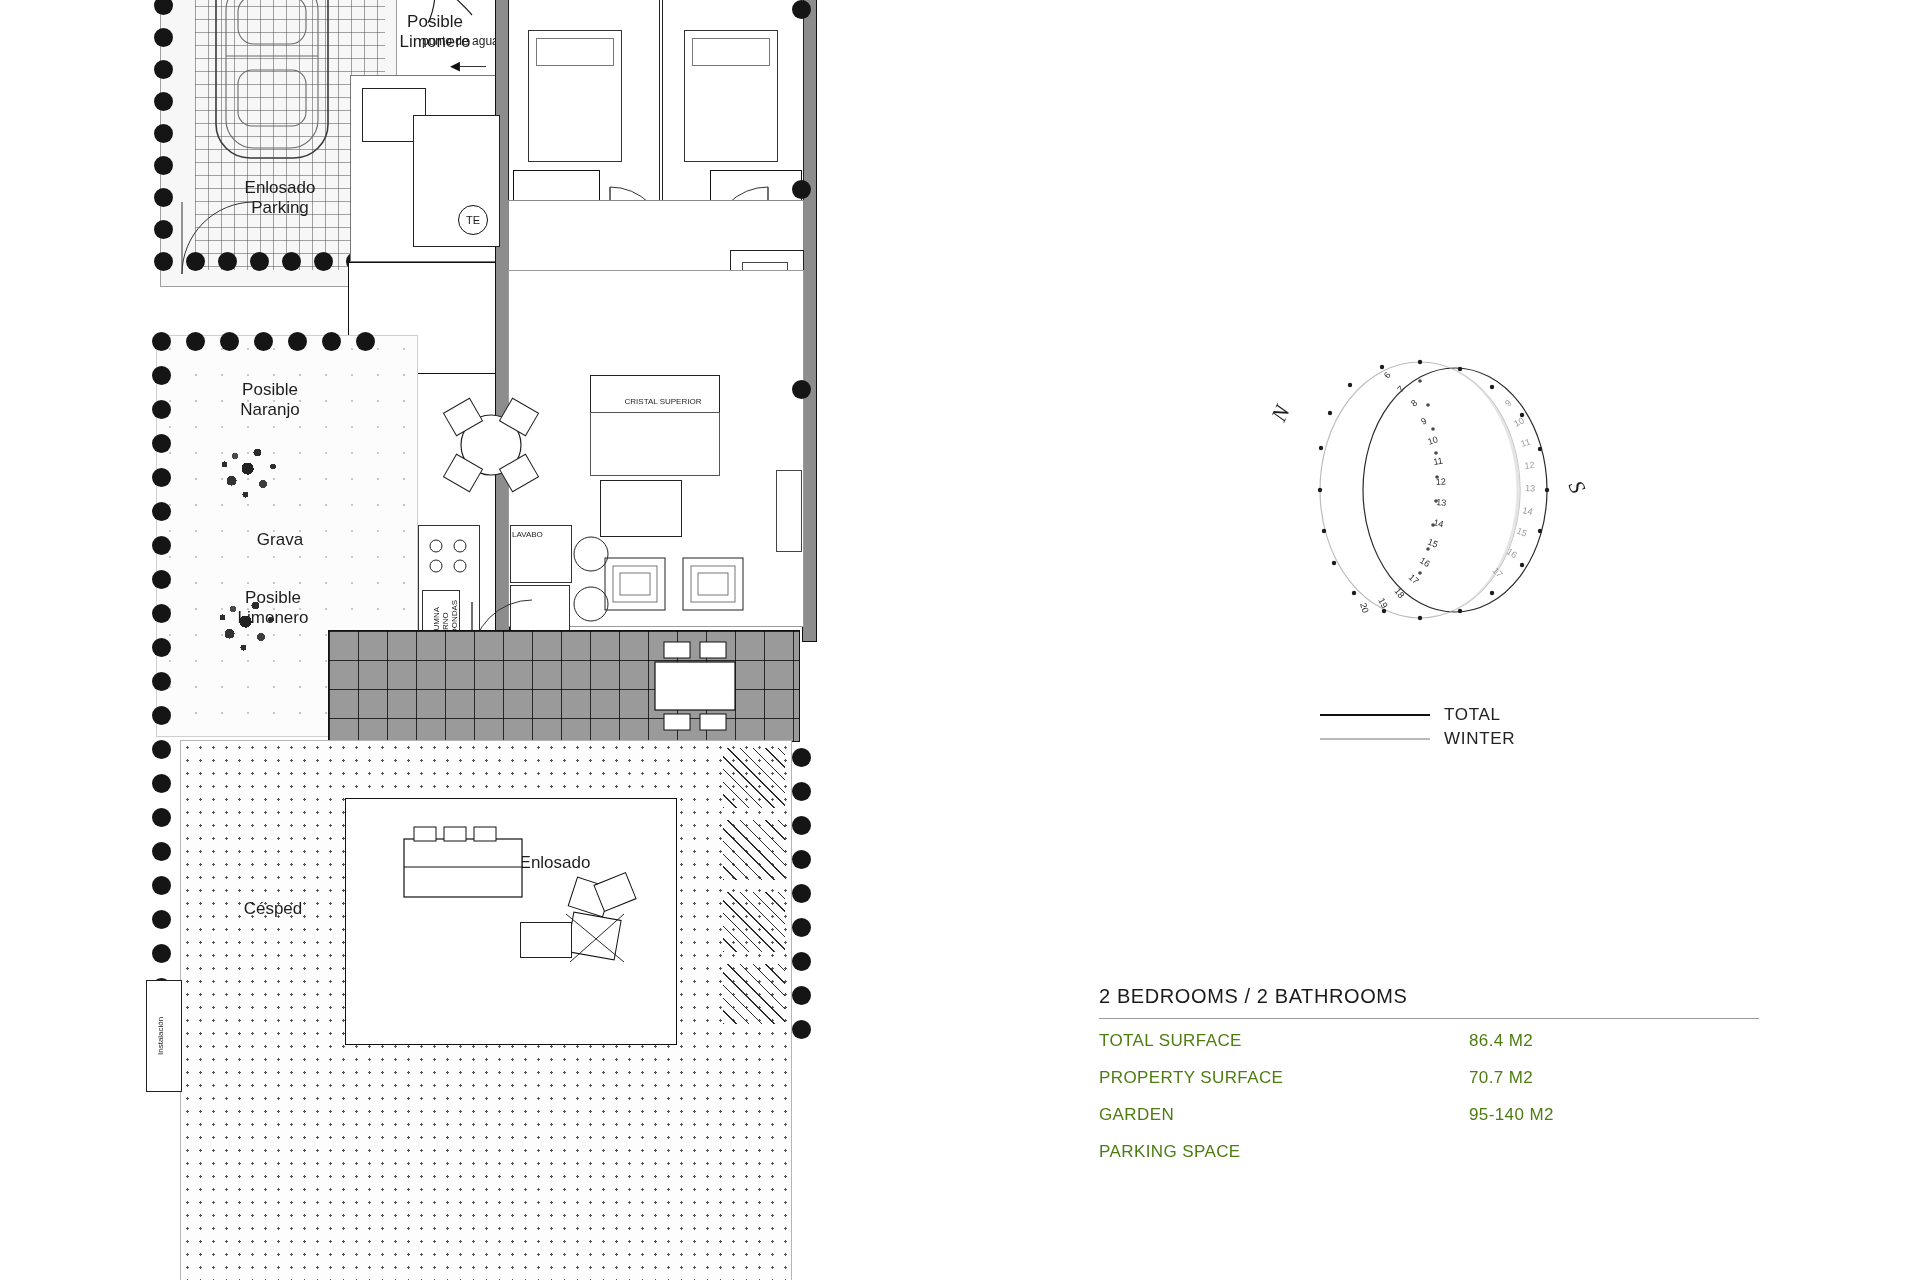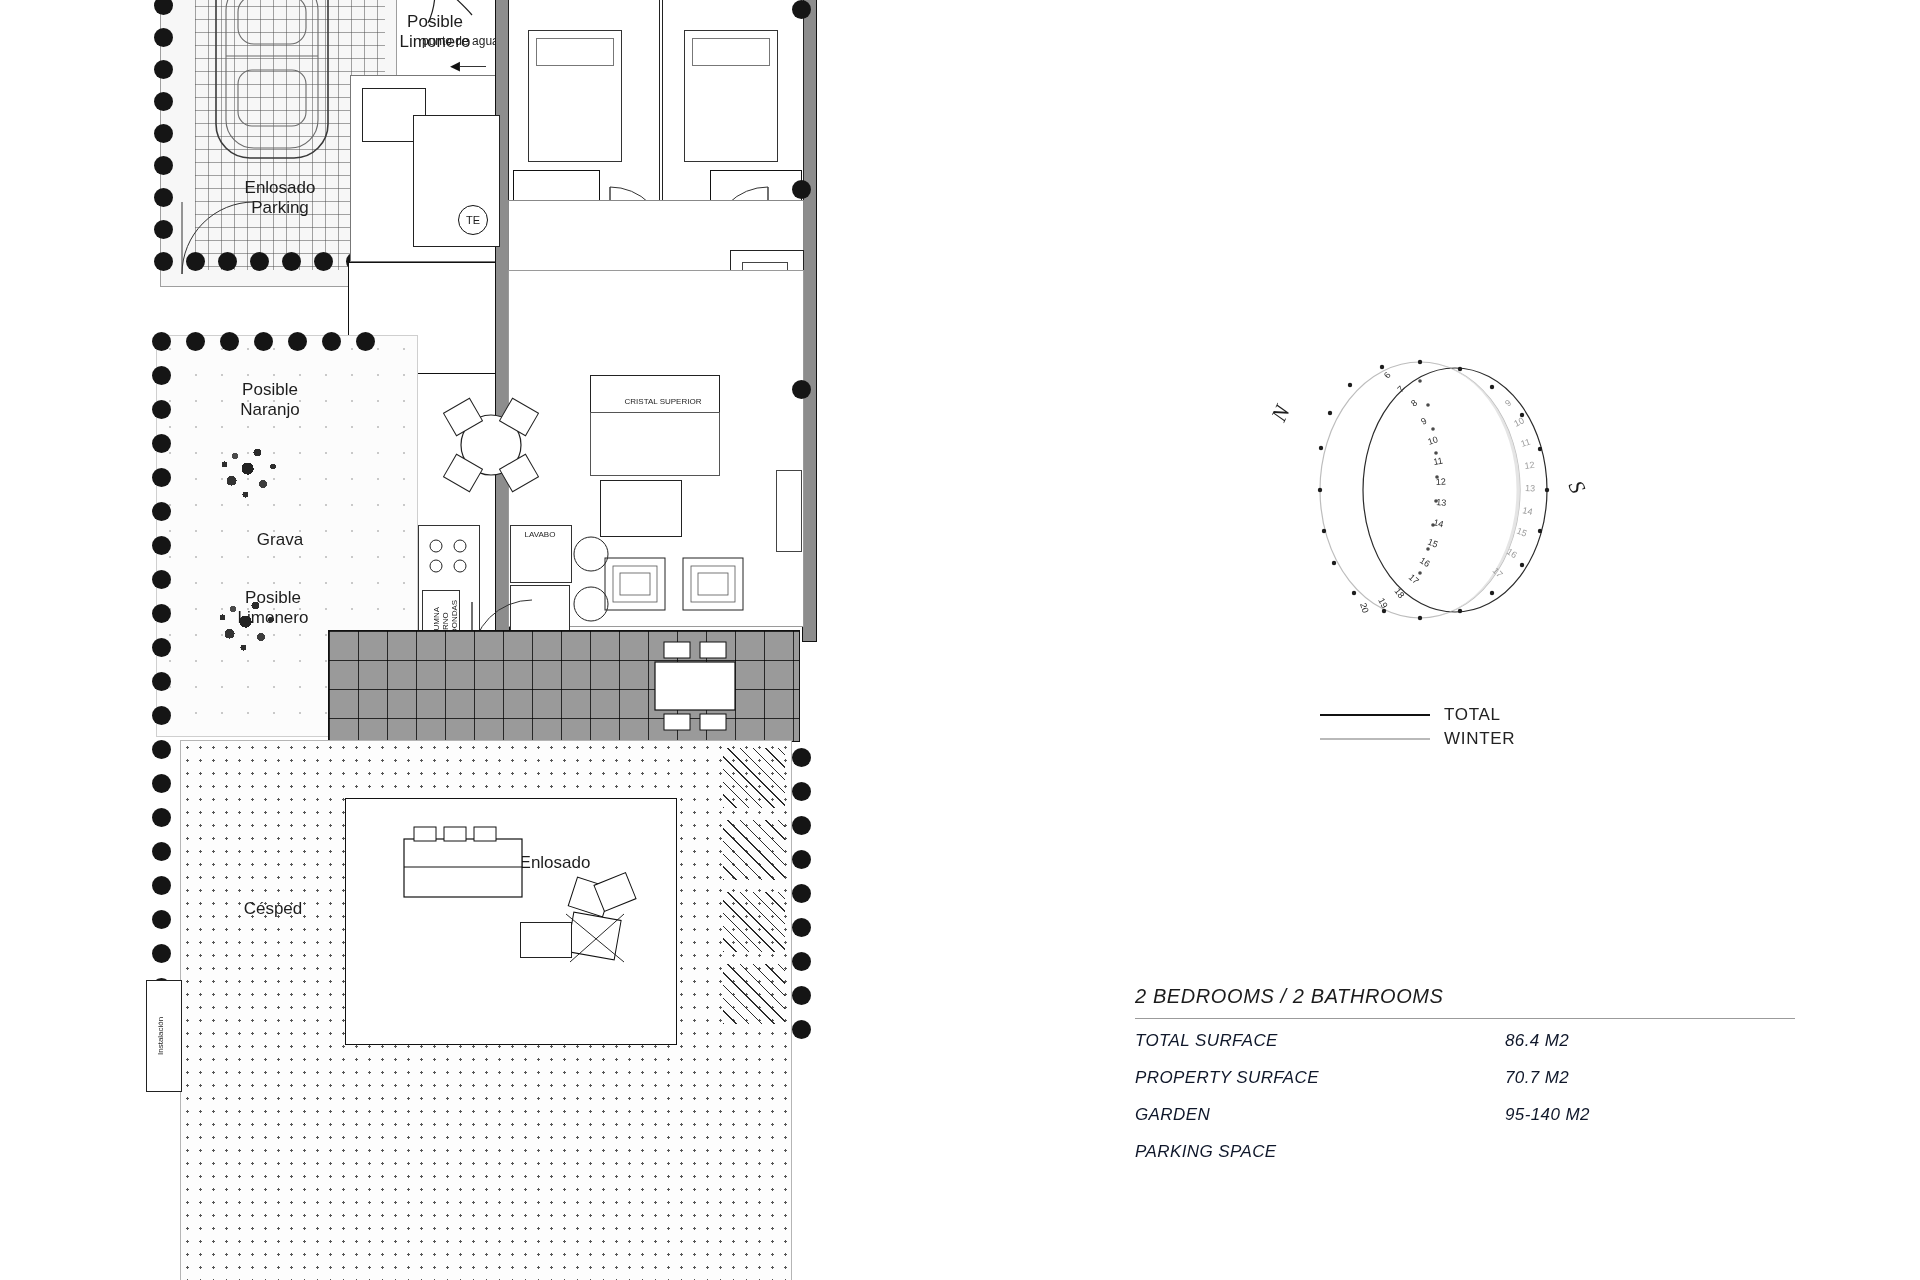--- a/index.html
+++ b/index.html
@@ -70,24 +70,24 @@
 
   
   .sun{position:absolute;left:1270px;top:345px;width:340px;height:290px;}
   .legend{position:absolute;left:1320px;top:705px;width:260px;}
   .legend-row{display:flex;align-items:center;gap:14px;margin-bottom:4px;}
   .legend-line{width:110px;height:0;border-top:2px solid #111;}
   .legend-line.winter{border-top:2px solid #b9b9b9;}
   .legend-txt{font-size:17px;letter-spacing:.7px;color:#222;}
 
   
-  .specs{position:absolute;left:1135px;top:985px;width:660px;font-style:italic;}
+  .specs{position:absolute;left:1099px;top:985px;width:660px;}
   .specs h2{font-size:20px;font-weight:400;letter-spacing:.6px;margin:0 0 10px 0;color:#1b1b1b;}
   .specs .rule{height:1px;background:#9b9b9b;margin-bottom:12px;}
-  .spec-row{display:flex;font-size:17px;letter-spacing:.4px;margin:0 0 17px 0;color:#0f172a;}
+  .spec-row{display:flex;font-size:17px;letter-spacing:.4px;margin:0 0 17px 0;color:#4d7c0f;}
   .spec-row .k{width:370px;}
   .spec-row .v{}
 </style>
 </head>
 <body>
 
 <div class="page">
 
   <div class="plan">
 
@@ -232,21 +232,21 @@
         <circle cx="38" cy="14" r="6" fill="none" stroke="#222"></circle>
       <circle cx="14" cy="34" r="6" fill="none" stroke="#222"></circle>
         <circle cx="38" cy="34" r="6" fill="none" stroke="#222"></circle>
     </svg>
     <div class="room" style="left:272px;top:610px;width:36px;height:70px;border:1px solid #333;"></div>
     <div class="lbl tiny vert" style="left:282px;top:618px;height:58px;">COLUMNA
 HORNO
 MICROONDAS</div>
 
     <div class="room" style="left:360px;top:545px;width:60px;height:56px;border:1px solid #333;"></div>
-    <div class="lbl tiny" style="left:362px;top:550px;width:56px;text-align:center;">LAVABO</div>
+    <div class="lbl tiny" style="left:362px;top:550px;width:56px;text-align:left;">LAVABO</div>
     <div class="room" style="left:360px;top:605px;width:58px;height:56px;border:1px solid #333;"></div>
     <svg style="position:absolute;left:418px;top:548px;width:46px;height:110px;" viewBox="0 0 46 110">
       <circle cx="23" cy="26" r="17" fill="none" stroke="#222"></circle>
       <circle cx="23" cy="76" r="17" fill="none" stroke="#222"></circle>
     </svg>
 
     <svg style="position:absolute;left:320px;top:618px;width:70px;height:64px;" viewBox="0 0 70 64">
       <path d="M2 62 A60 60 0 0 1 62 2" fill="none" stroke="#333" stroke-width="1"></path>
       <line x1="2" y1="62" x2="2" y2="4" stroke="#333" stroke-width="1.4"></line>
     </svg>

